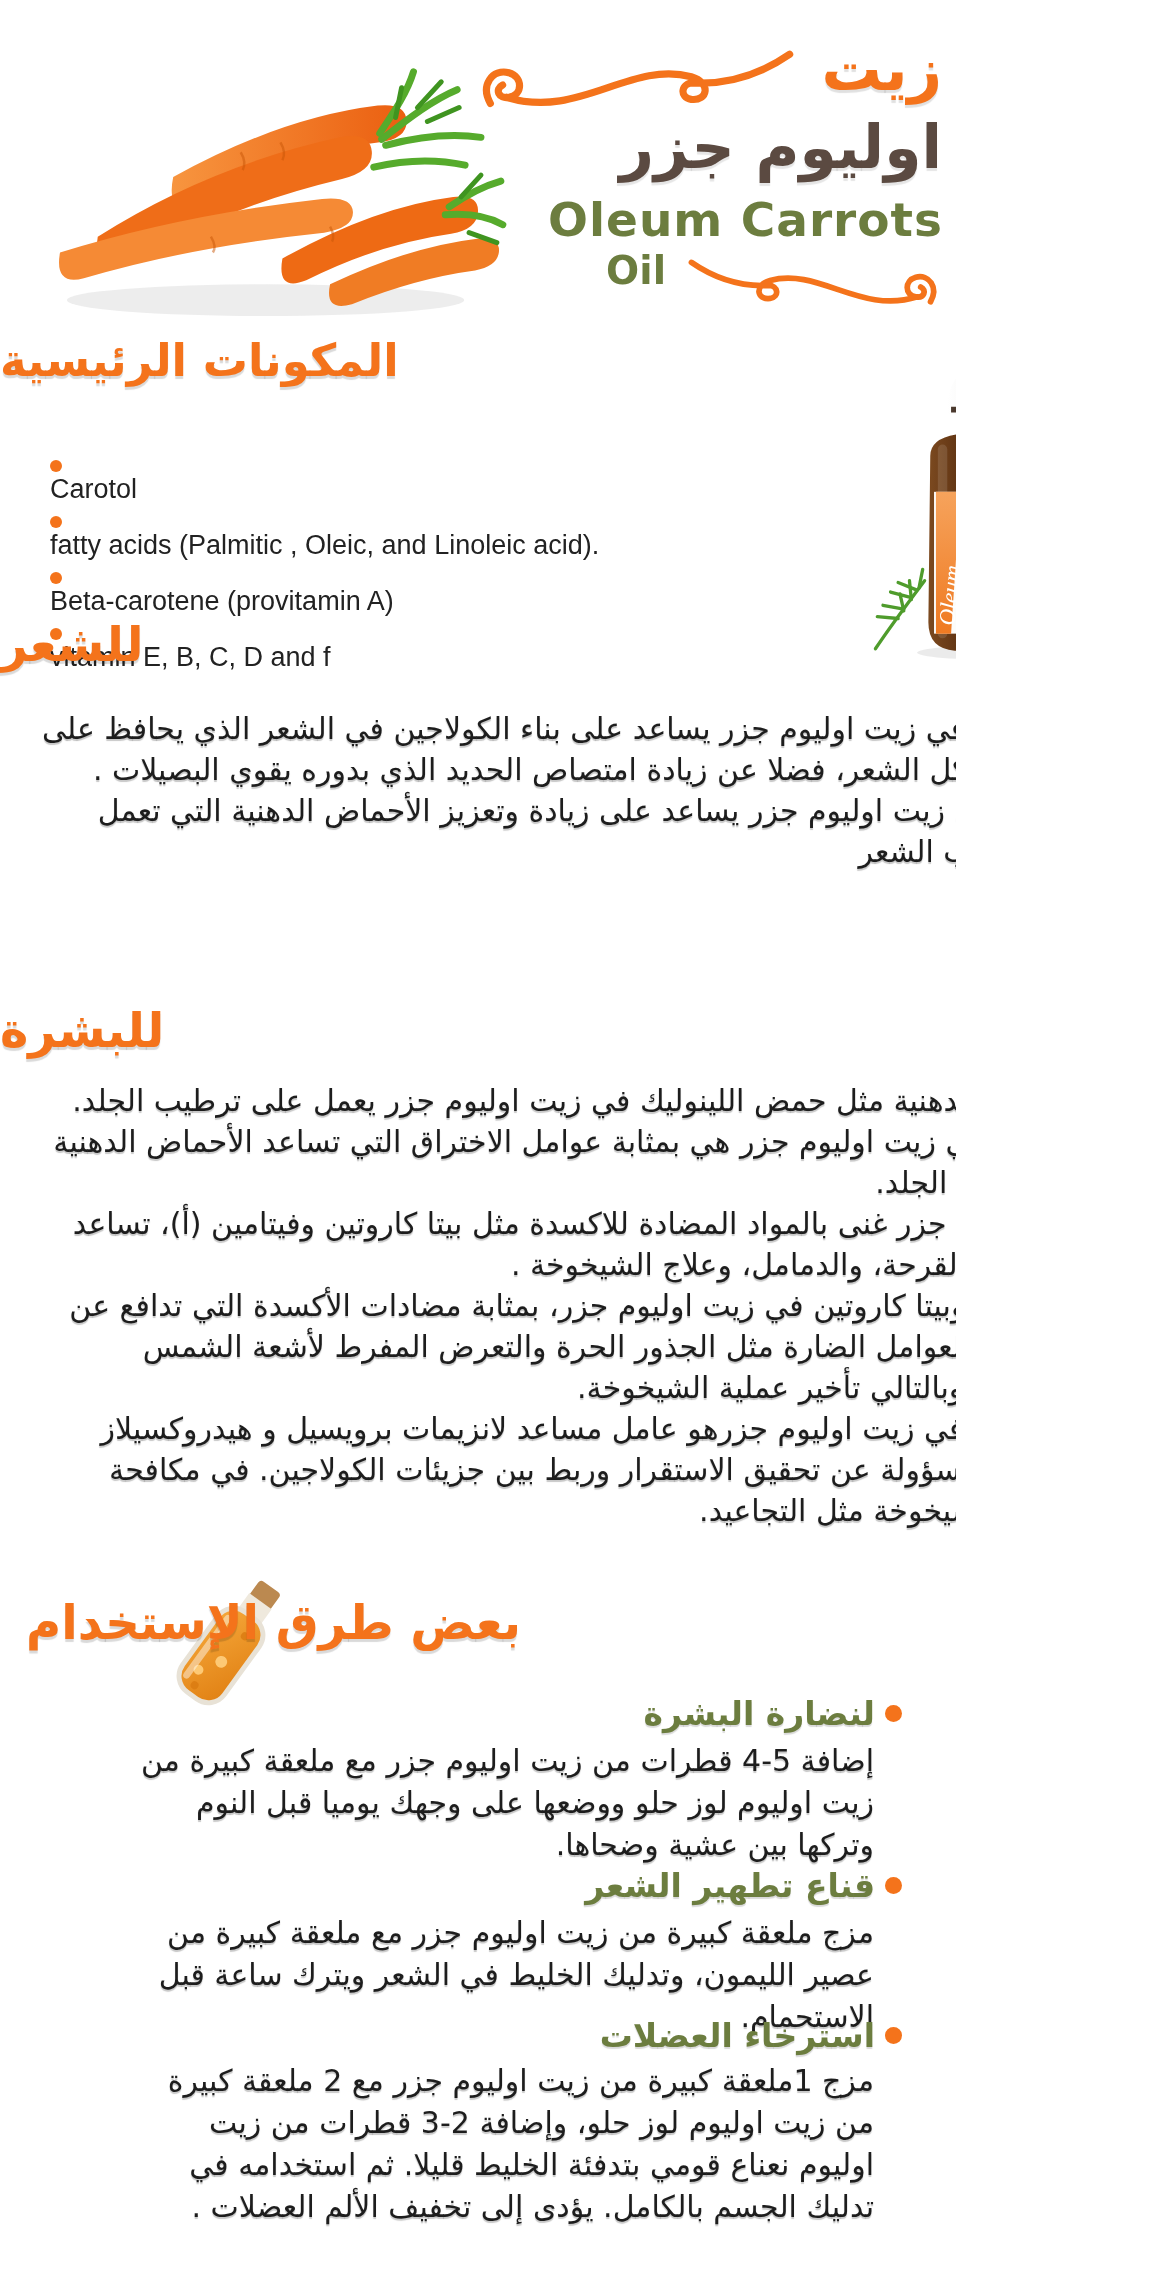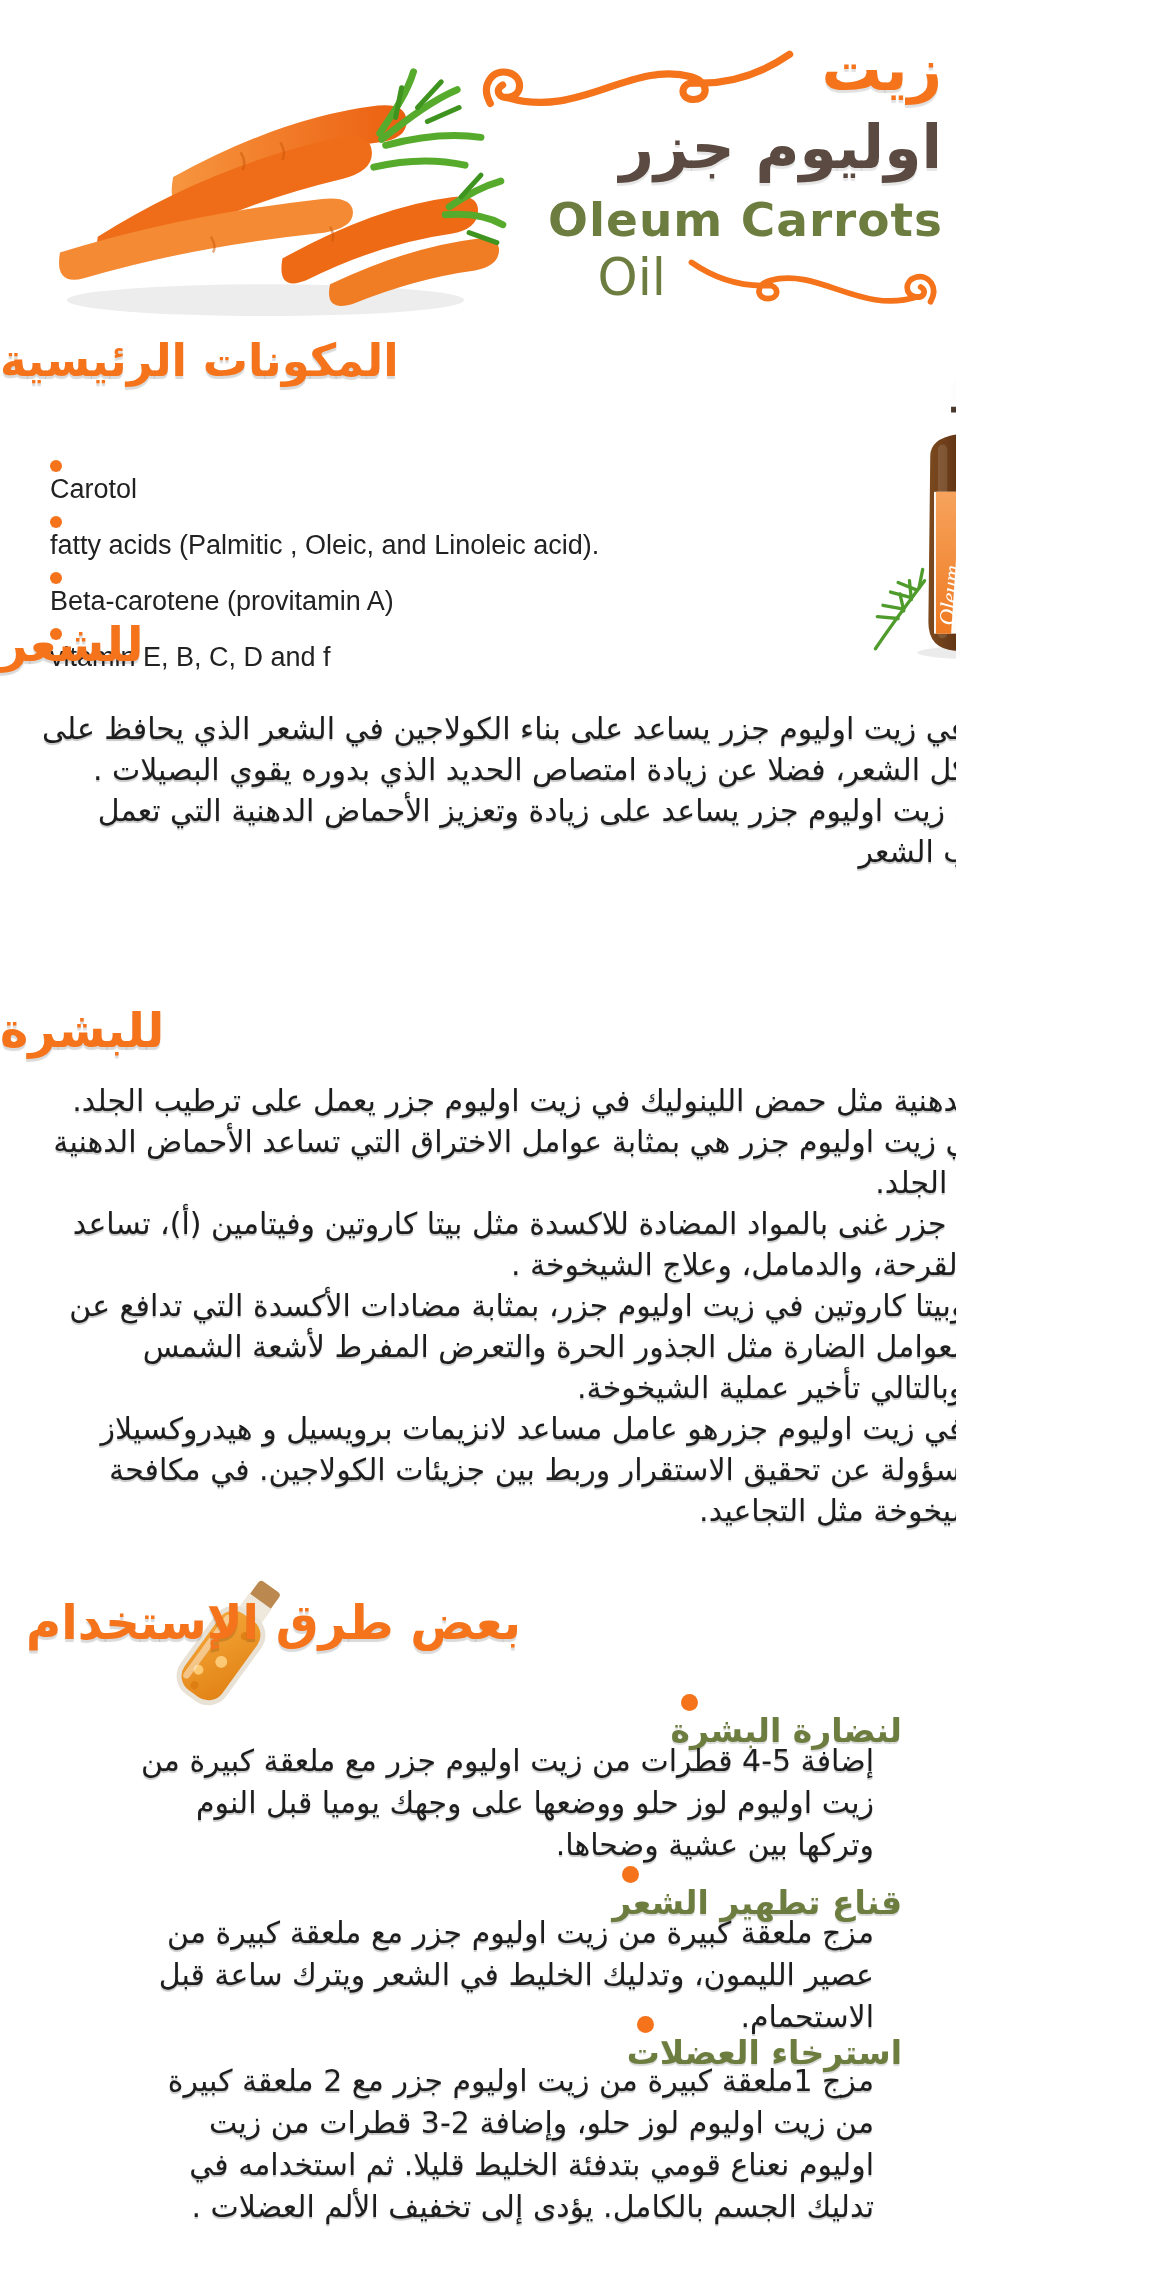--- a/index.html
+++ b/index.html
@@ -6,21 +6,21 @@
   .page{position:relative;width:956px;height:2296px;background:#ffffff;overflow:hidden;
         font-family:"DejaVu Sans","Liberation Sans",sans-serif;}
   .abs{position:absolute;}
 
   
   .title-ar1{top:34px;right:14px;font-size:60px;font-weight:700;color:var(--orange,#f4731b);
              text-shadow:0 3px 1px rgba(0,0,0,.12);}
   .title-ar2{top:112px;right:14px;font-size:60px;font-weight:700;color:var(--brown,#5b4a41);
              text-shadow:0 3px 1px rgba(0,0,0,.10);}
   .title-en1{top:192px;right:13px;font-size:47px;font-weight:700;color:var(--olive,#6c7d3f);letter-spacing:1px;}
-  .title-en2{top:248px;right:290px;font-size:51px;font-weight:400;color:var(--olive,#6c7d3f);}
+  .title-en2{top:248px;right:290px;font-size:39px;font-weight:700;color:var(--olive,#6c7d3f);}
   .fl-top{top:44px;right:130px;width:372px;height:82px;}
   .fl-oil{top:252px;right:14px;width:262px;height:70px;}
   .carrots-photo{left:28px;top:48px;width:485px;height:278px;}
 
   
   .h-orange{left:0;width:1169px;text-align:left;font-size:48px;font-weight:700;
             color:var(--orange,#f4731b);text-shadow:0 3px 1px rgba(0,0,0,.15);direction:rtl;}
   .h-ingredients{left:0;width:1110px;top:334px;font-size:45px;}
   .h-hair{top:616px;}
   .h-skin{top:1002px;}
@@ -37,21 +37,21 @@
   .r-list{left:40px;width:1077px;direction:rtl;}
   .r-hair{top:708px;}
   .r-skin{top:1080px;}
   .r-item{display:flex;direction:rtl;}
   .r-item .dot{flex:none;width:15px;height:15px;border-radius:50%;background:var(--orange,#f4731b);
                margin:13px 0 0 9px;}
   .r-item .txt{flex:1;text-align:right;font-size:30px;line-height:41px;color:var(--text,#1d1d1d);
                text-shadow:0 2px 1px rgba(0,0,0,.22);}
 
   
-  .sub-head{right:54px;display:flex;direction:rtl;align-items:flex-end;flex-direction:column;}
+  .sub-head{right:54px;display:flex;direction:rtl;align-items:center;}
   .sub-head .dot{flex:none;width:17px;height:17px;border-radius:50%;background:var(--orange,#f4731b);
                  margin-left:10px;}
   .sub-head .ttl{font-size:33px;font-weight:700;color:var(--olive,#6c7d3f);
                  text-shadow:0 2px 1px rgba(0,0,0,.15);}
   .sub-body{right:82px;left:128px;direction:rtl;text-align:right;font-size:30px;line-height:42px;
             color:var(--text,#1d1d1d);text-shadow:0 2px 1px rgba(0,0,0,.22);}
   .sh1{top:1694px;} .sb1{top:1740px;}
   .sh2{top:1866px;} .sb2{top:1912px;}
   .sh3{top:2016px;} .sb3{top:2060px;}
 

